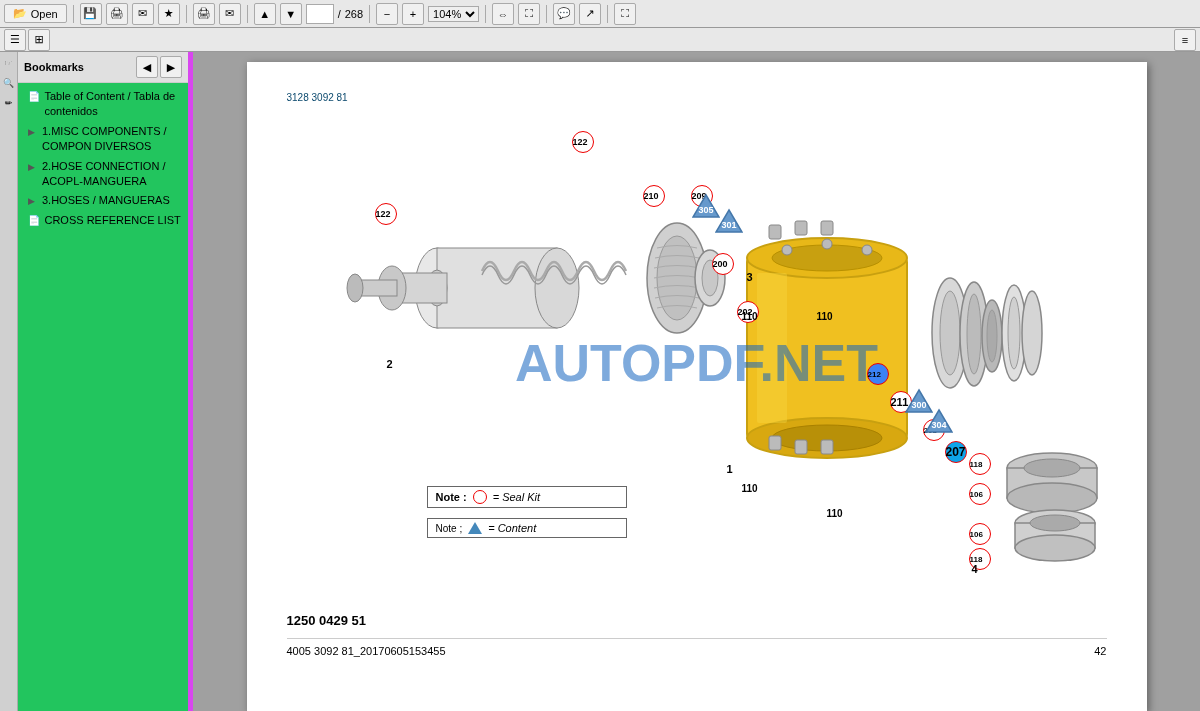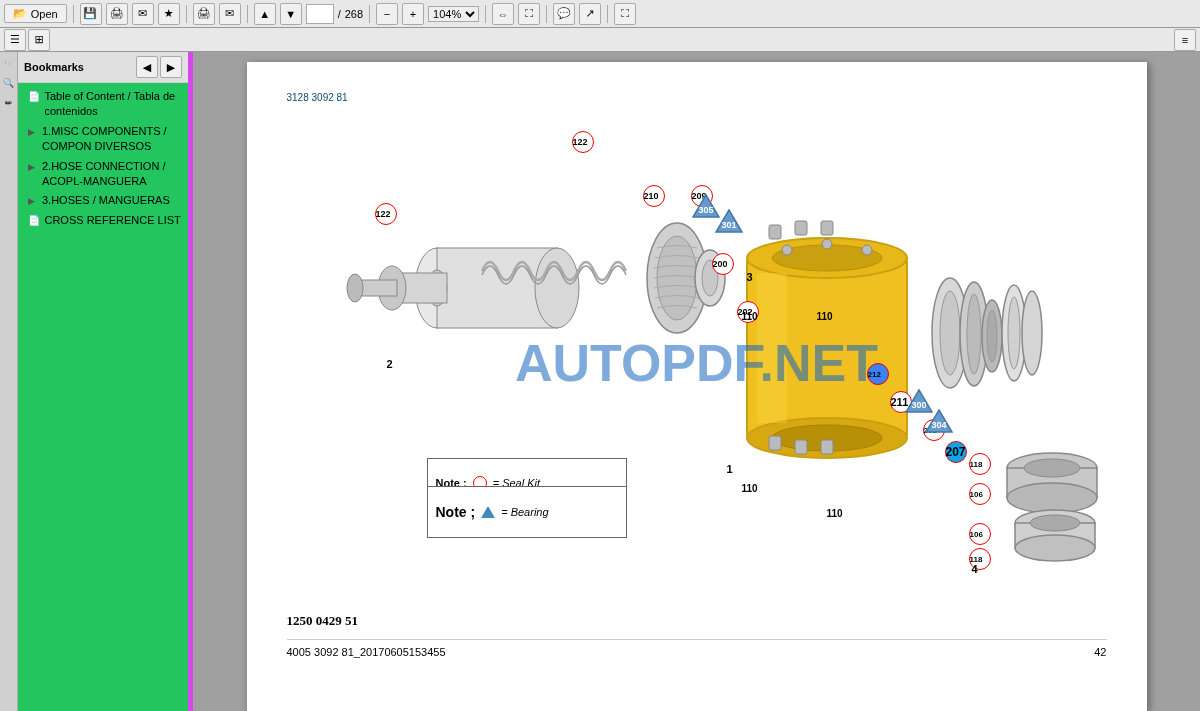--- a/index.html
+++ b/index.html
@@ -188,21 +188,21 @@
       pointer-events: none;
       white-space: nowrap;
       z-index: 10;
     }
 
     
     .legend-box {
       position: absolute;
       border: 1px solid #666;
       background: #fff;
-      padding: 17px 8px;
+      padding: 3px 8px;
       font-size: 11px;
       display: flex;
       align-items: center;
       gap: 6px;
       margin-top: 24px;
     }
 
     
     .circle-label {
       position: absolute;
@@ -229,21 +229,20 @@
       border-top: 1px solid #ccc;
       padding-top: 6px;
     }
 
     
     .part-number {
       font-size: 13px;
       font-weight: bold;
       color: #000;
       margin-bottom: 10px;
-      font-family: Liberation Serif, serif;
     }
 
     
     #main-diagram {
       position: absolute;
       top: 0;
       left: 0;
       width: 100%;
       height: 100%;
     }
@@ -604,23 +603,23 @@
         <div style="position:absolute;top:440px;left:685px;font-size:11px;font-weight:bold;">
           <span>4</span>
         </div>
 
         <div class="legend-box" style="position:absolute;bottom:95px;left:140px;width:200px;">
           <span style="font-weight:bold;font-size:11px;">Note :</span>
           <span class="legend-circle"></span>
           <span style="font-style:italic;font-size:11px;">= Seal Kit</span>
         </div>
         <div class="legend-box" style="position:absolute;bottom:65px;left:140px;width:200px;">
-          <span style="font-weight:bold;font-size:14px;">Note ;</span>
+          <span style="font-weight:normal;font-size:10px;">Note ;</span>
           <span class="legend-tri"></span>
-          <span style="font-style:italic;font-size:11px;">= Bearing</span>
+          <span style="font-style:italic;font-size:11px;">= Content</span>
         </div>
 
       </div>
 
       <div class="part-number">1250 0429 51</div>
 
       <div class="page-footer">
         <span>4005 3092 81_20170605153455</span>
         <span>42</span>
       </div>

